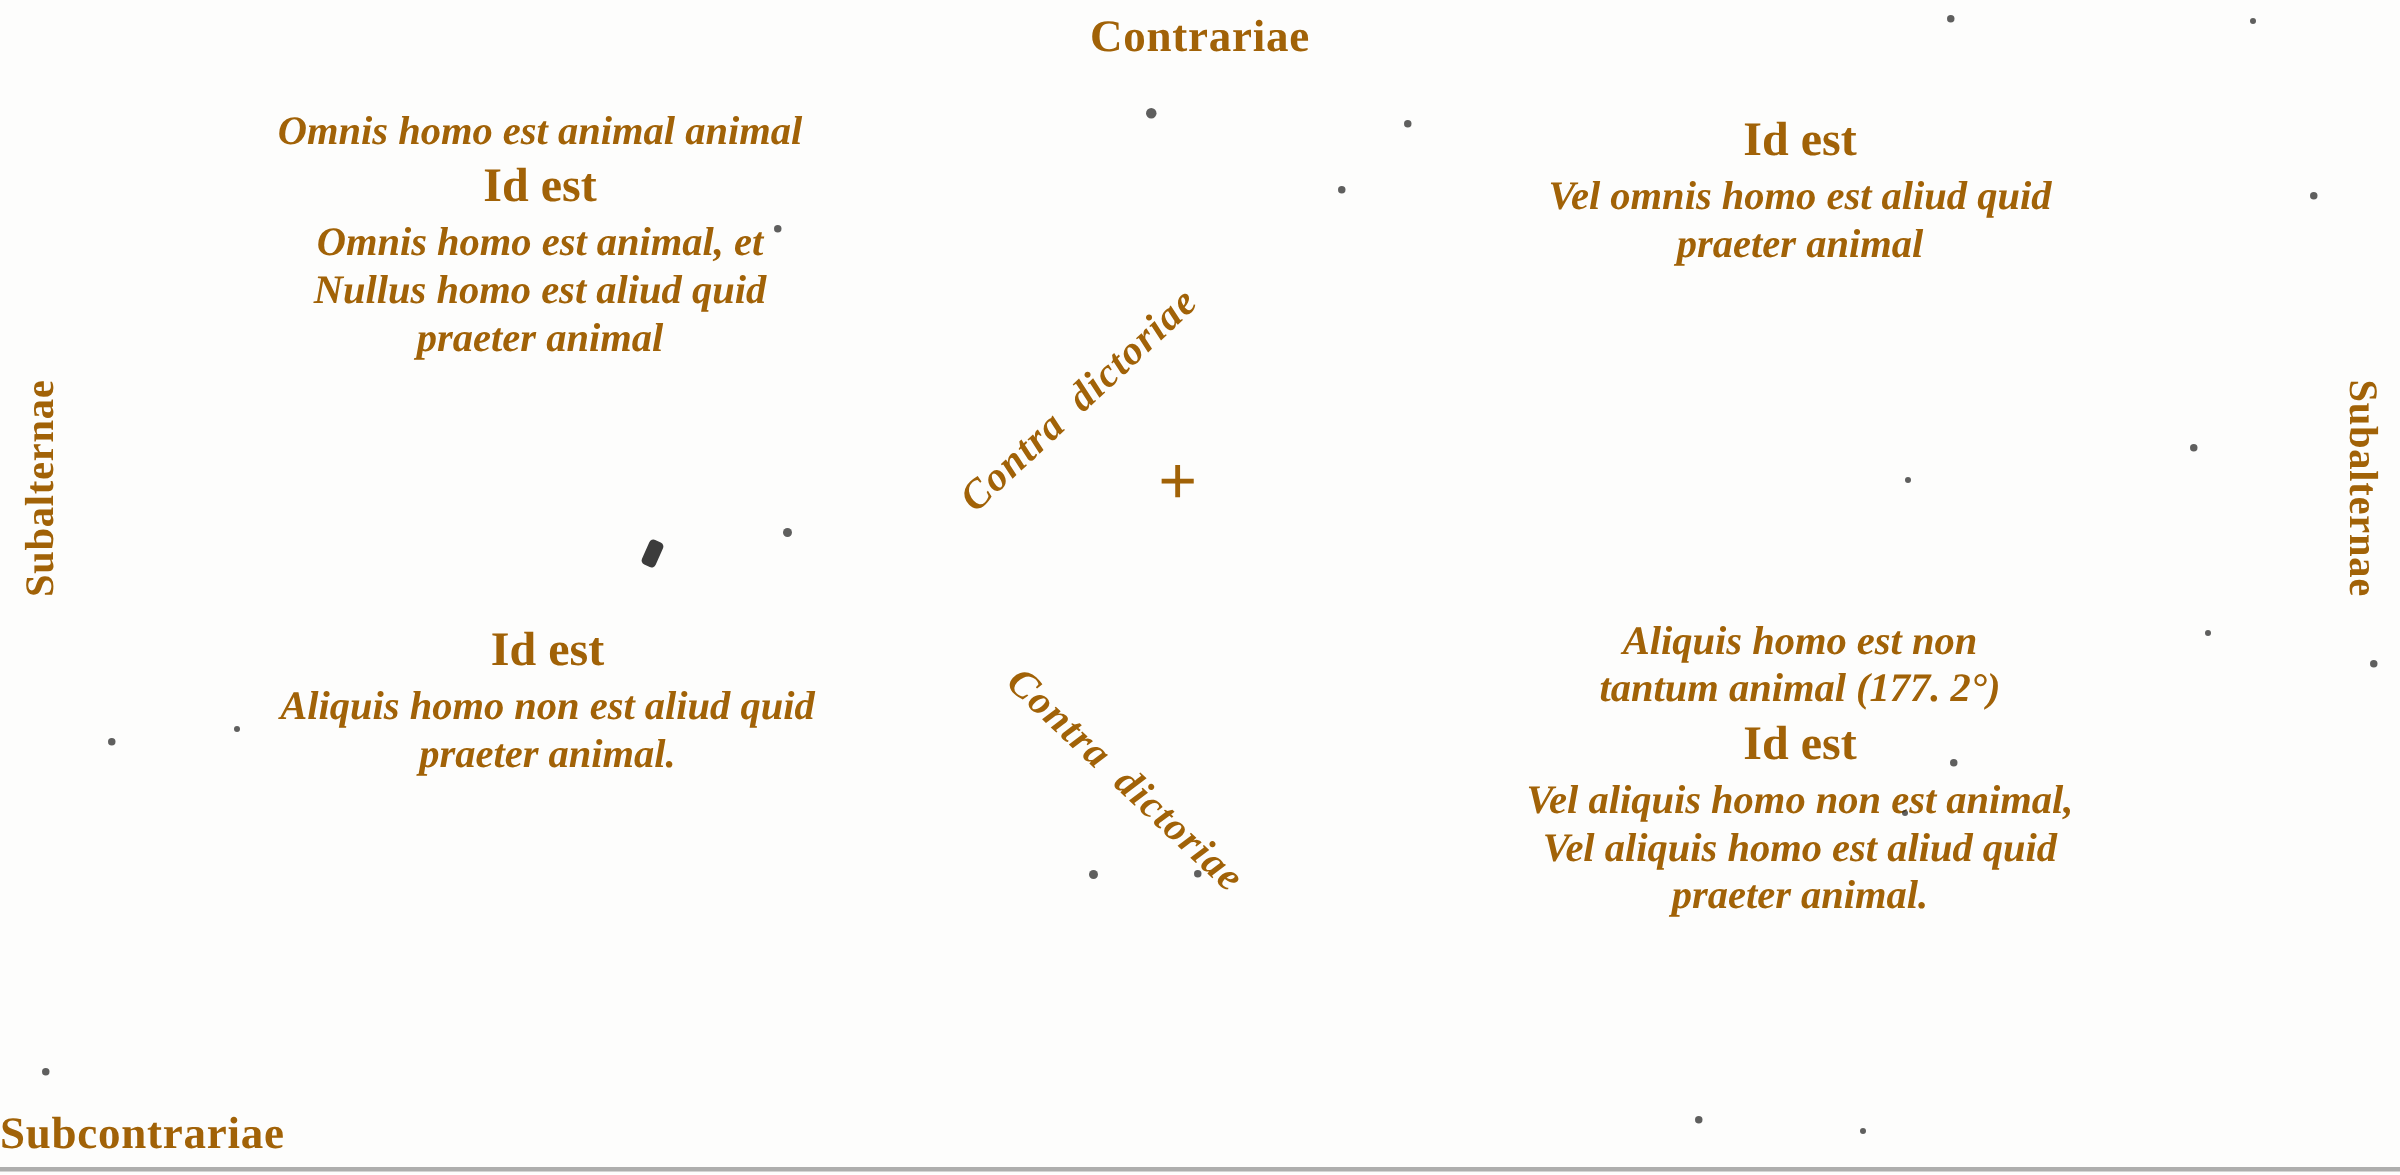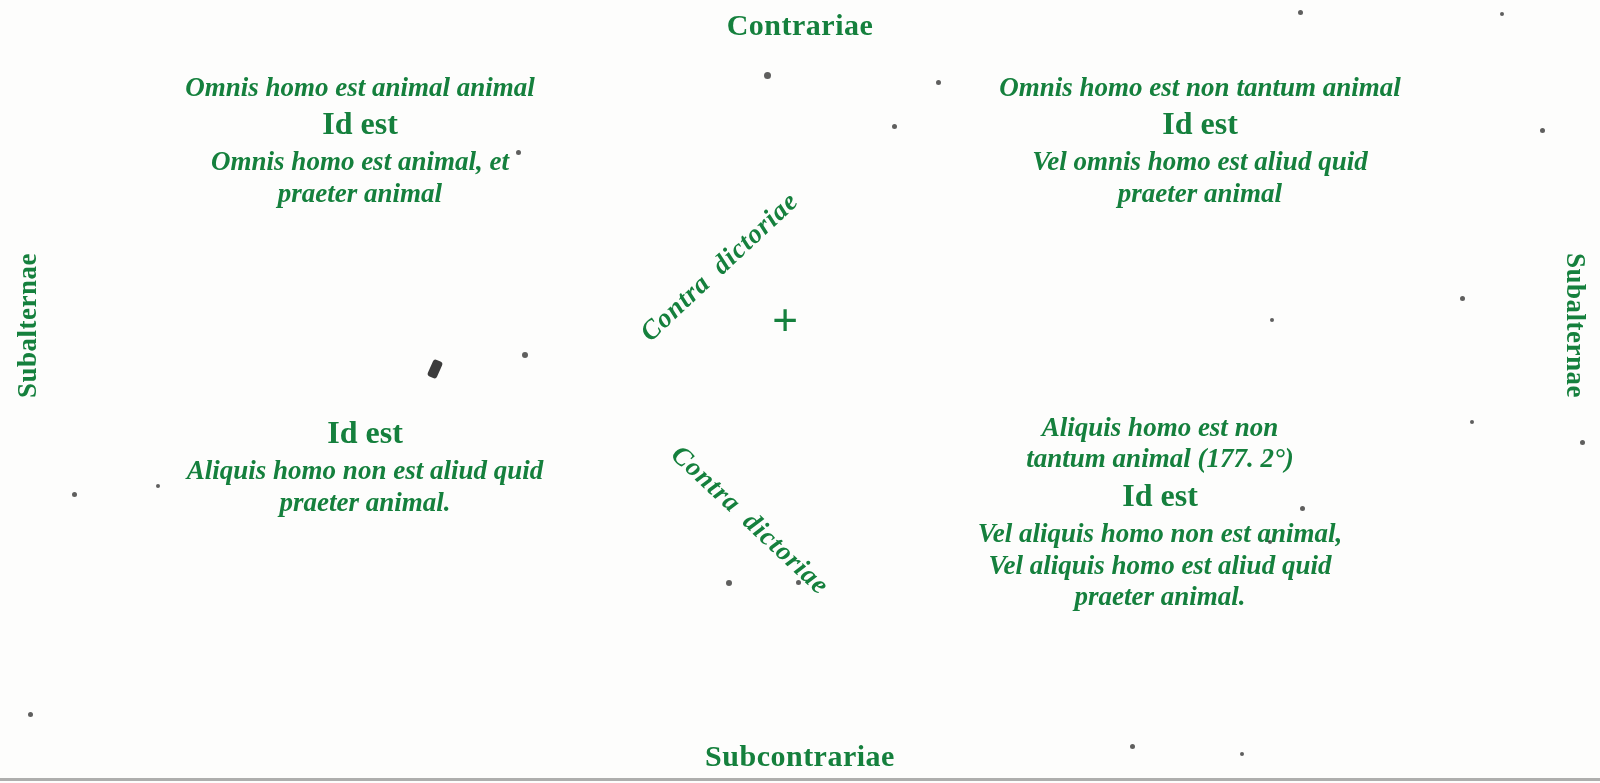--- a/index.html
+++ b/index.html
@@ -9,21 +9,21 @@
   }
   body {
     font-family: "Liberation Serif", serif;
   }
   #page {
     position: relative;
     width: 1600px;
     height: 783px;
     background: #fdfdfc;
     overflow: hidden;
-    color: #15803d;
+    color: #a16207;
   }
 
   
   .quad {
     position: absolute;
     text-align: center;
     line-height: 1.16;
   }
   .quad .head {
     font-size: 27px;
@@ -45,39 +45,39 @@
   }
   .quad .body div { white-space: nowrap; }
 
   
   #quad-tl { left: 40px; top: 72px; width: 640px; }
   
   #quad-tr { left: 830px; top: 72px; width: 740px; }
   
   #quad-bl { left: 40px; top: 412px; width: 650px; }
   
-  #quad-br { left: 800px; top: 412px; width: 720px; }
+  #quad-br { left: 840px; top: 412px; width: 720px; }
 
   
   #lbl-contrariae {
     position: absolute;
     top: 8px;
     left: 0;
     width: 1600px;
     text-align: center;
     font-size: 30px;
     font-weight: bold;
     letter-spacing: 0.5px;
   }
   #lbl-subcontrariae {
     position: absolute;
     bottom: 10px;
     left: 0;
     width: 1600px;
-    text-align: center;
+    text-align: left;
     font-size: 30px;
     font-weight: bold;
     letter-spacing: 0.5px;
   }
   .side-label {
     position: absolute;
     font-size: 27px;
     font-weight: bold;
     letter-spacing: 0.5px;
     white-space: nowrap;
@@ -154,26 +154,26 @@
   <div id="lbl-subcontrariae">Subcontrariae</div>
 
   <div class="side-label" id="lbl-sub-left">Subalternae</div>
   <div class="side-label" id="lbl-sub-right">Subalternae</div>
 
   <div class="quad" id="quad-tl">
     <div class="head">Omnis homo est animal animal</div>
     <div class="idest">Id est</div>
     <div class="body">
       <div>Omnis homo est animal, et</div>
+      <div>Nullus homo est aliud quid</div>
       <div>praeter animal</div>
     </div>
   </div>
 
   <div class="quad" id="quad-tr">
-    <div class="head">Omnis homo est non tantum animal</div>
     <div class="idest">Id est</div>
     <div class="body">
       <div>Vel omnis homo est aliud quid</div>
       <div>praeter animal</div>
     </div>
   </div>
 
   <div class="quad" id="quad-bl">
     <div class="idest">Id est</div>
     <div class="body">

